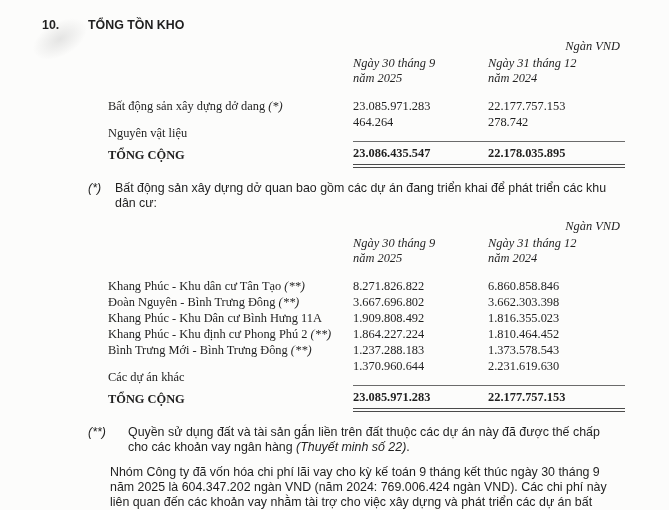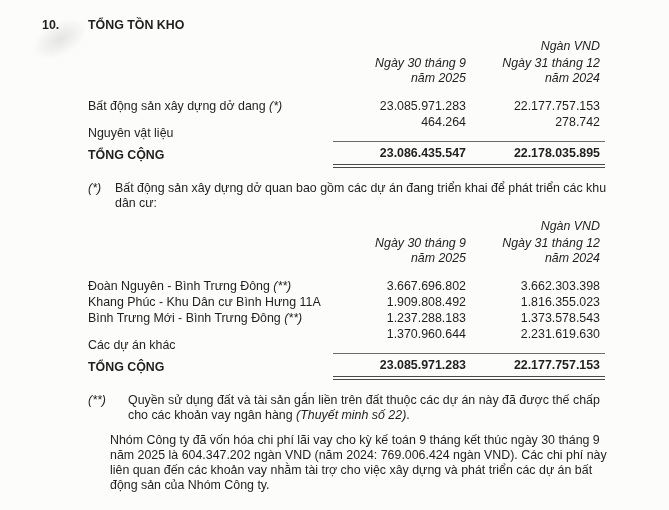--- a/index.html
+++ b/index.html
@@ -16,31 +16,31 @@
   }
   .smudge {
     position:absolute; left:30px; top:22px; width:60px; height:34px;
     background:radial-gradient(ellipse at center, rgba(120,120,120,.18), rgba(120,120,120,0) 70%);
     transform:rotate(-30deg);
   }
   .heading { padding:18px 0 0 42px; font-weight:bold; }
   .heading .hnum { display:inline-block; width:46px; }
   .content { margin:0 52px 0 88px; }
 
-  table.fin { border-collapse:collapse; table-layout:fixed; width:517px; margin-left:0; }
+  table.fin { border-collapse:collapse; table-layout:fixed; width:517px; margin-left:20px;font-family:Liberation Serif, serif; }
   table.fin col.c-label { width:245px; }
   table.fin col.c-v1 { width:135px; }
   table.fin col.c-v2 { width:137px; }
   table.fin td { vertical-align:bottom; }
   td.unit { text-align:right; font-style:italic; padding-right:5px; padding-top:6px; }
-  td.col-head { text-align:right; font-style:italic; white-space:pre-line; padding-top:2px; padding-bottom:13px; }
+  td.col-head { font-style:italic; white-space:pre-line; padding-top:2px; padding-bottom:13px; }
   td.col-head.v1 { padding-right:2px; }
   td.col-head.v2 { padding-right:5px; }
   td.lbl { text-align:left; padding:0 4px 1px 0; }
-  td.num { text-align:right; padding:0 2px 1px 0; }
+  td.num { padding:0 2px 1px 0; }
   td.num.v2 { padding-right:5px; }
   tr.rule-below td.num { border-bottom:1px solid #6b6b6b; padding-bottom:11px; }
   tr.total td { font-weight:bold; padding-top:4px; padding-bottom:3px; }
   tr.total td.num { border-bottom:4px double #4a4a4a; }
   i.mk { font-style:italic; }
 
   .fn { display:flex; margin-top:13px; }
   .fn .mk { flex:0 0 27px; font-style:italic; }
   .fn.wide .mk { flex:0 0 40px; }
   .fn .fn-text { flex:1; }
@@ -114,30 +114,42 @@
         <td class="unit" colspan="2">Ngàn VND</td>
       </tr>
       <tr>
         <td></td>
         <td class="col-head v1">Ngày 30 tháng 9
 năm 2025</td>
         <td class="col-head v2">Ngày 31 tháng 12
 năm 2024</td>
       </tr>
       <tr>
+        <td class="lbl"><span>Khang Phúc - Khu dân cư Tân Tạo</span>
+          <i class="mk">(**)</i></td>
+        <td class="num v1">8.271.826.822</td>
+        <td class="num v2">6.860.858.846</td>
+      </tr>
+      <tr>
         <td class="lbl"><span>Đoàn Nguyên - Bình Trưng Đông</span>
           <i class="mk">(**)</i></td>
         <td class="num v1">3.667.696.802</td>
         <td class="num v2">3.662.303.398</td>
       </tr>
       <tr>
         <td class="lbl"><span>Khang Phúc - Khu Dân cư Bình Hưng 11A</span>
           <i class="mk"></i></td>
         <td class="num v1">1.909.808.492</td>
         <td class="num v2">1.816.355.023</td>
+      </tr>
+      <tr>
+        <td class="lbl"><span>Khang Phúc - Khu định cư Phong Phú 2</span>
+          <i class="mk">(**)</i></td>
+        <td class="num v1">1.864.227.224</td>
+        <td class="num v2">1.810.464.452</td>
       </tr>
       <tr>
         <td class="lbl"><span>Bình Trưng Mới - Bình Trưng Đông</span>
           <i class="mk">(**)</i></td>
         <td class="num v1">1.237.288.183</td>
         <td class="num v2">1.373.578.543</td>
       </tr>
       <tr class="rule-below">
         <td class="lbl"><span>Các dự án khác</span>
           <i class="mk"></i></td>

